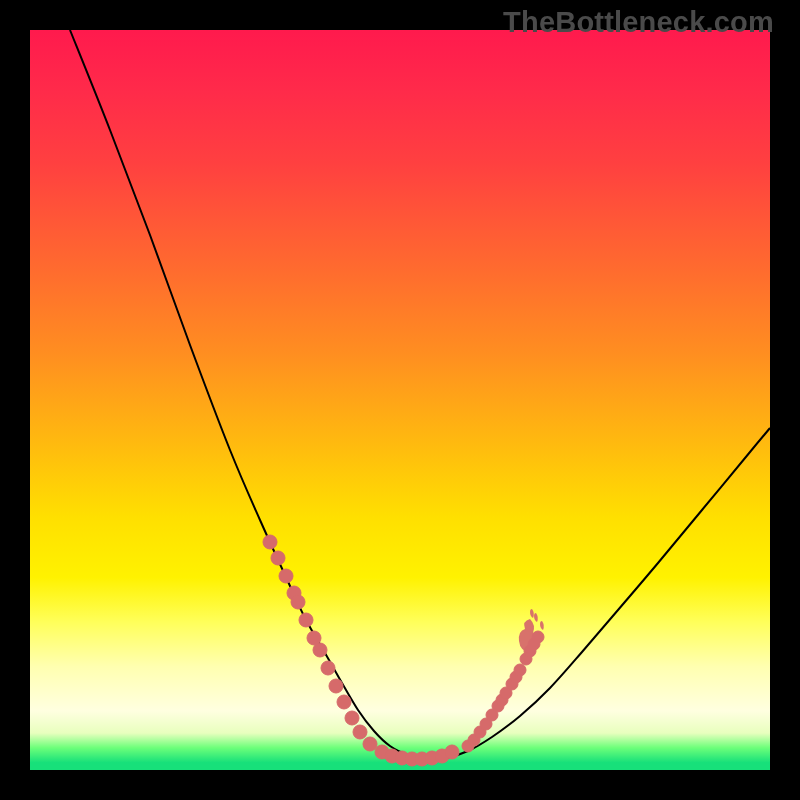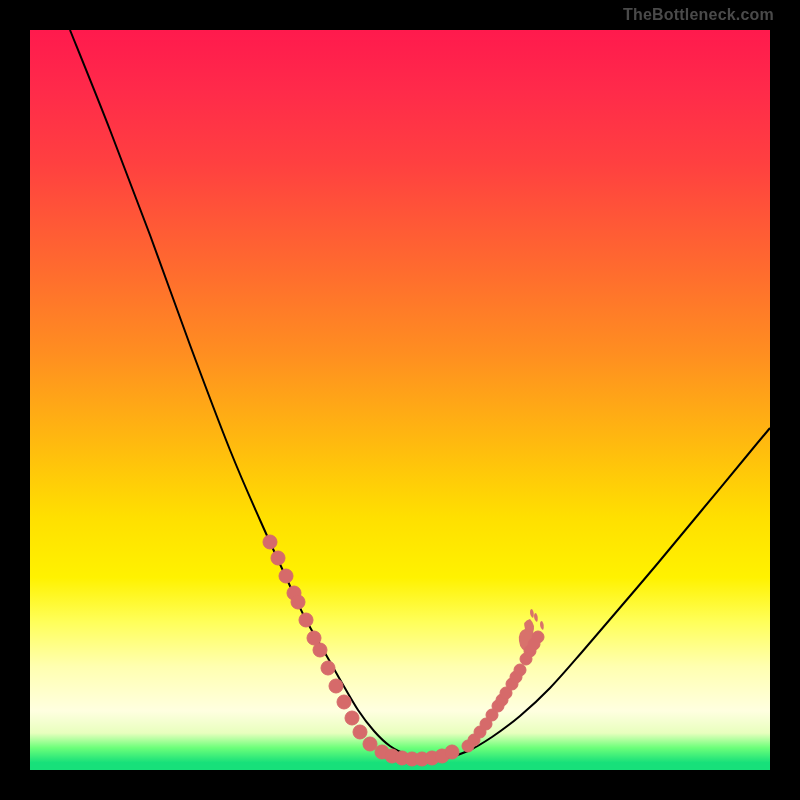--- a/index.html
+++ b/index.html
@@ -43,21 +43,21 @@
       #6cff7a 97%,
       #17e07a 99%,
       #17e07a 100%
     );
   }
   .watermark {
     position: absolute;
     top: 6px;
     right: 26px;
     color: #4a4a4a;
-    font-size: 16px;
+    font-size: 29px;
     font-weight: 600;
     letter-spacing: 0.2px;
     user-select: none;
   }
   svg.curve {
     position: absolute;
     top: 0;
     left: 0;
     width: 740px;
     height: 740px;

